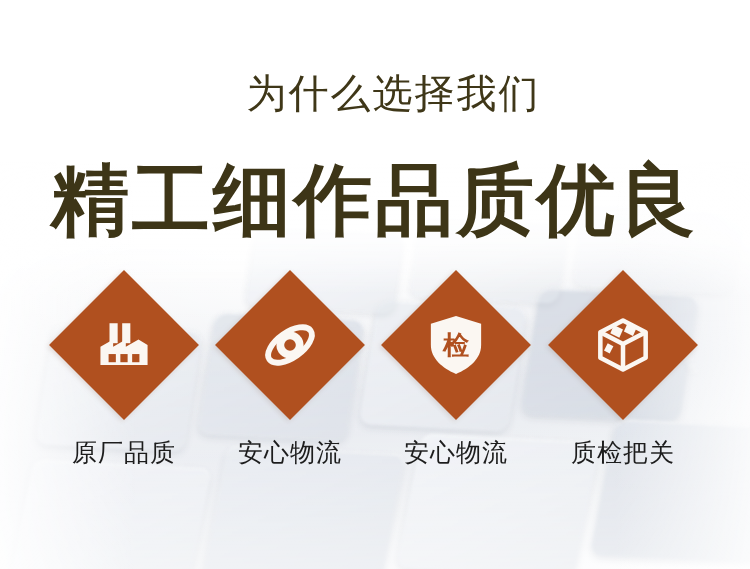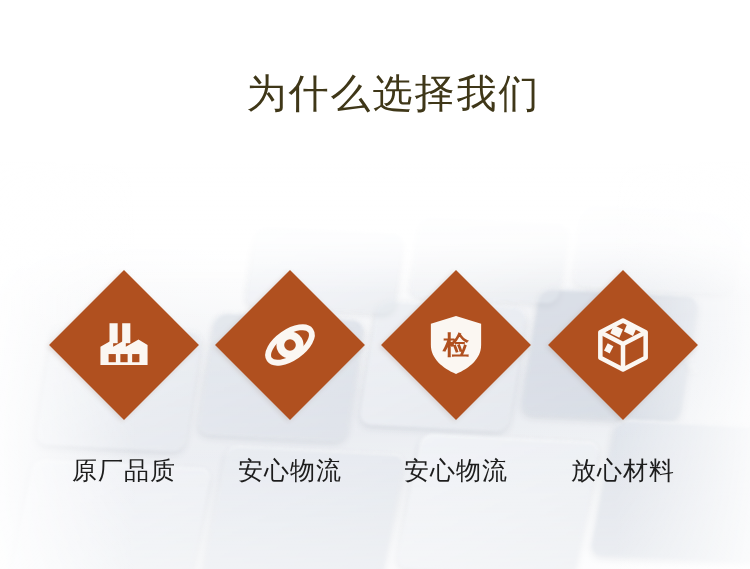--- a/index.html
+++ b/index.html
@@ -159,21 +159,21 @@
     width: 150px;
     height: 150px;
     display: flex;
     align-items: center;
     justify-content: center;
   }
   .diamond-icon svg {
     display: block;
   }
   .feature-label {
-    margin-top: 34px;
+    margin-top: 16px;
     font-size: 25px;
     line-height: 32px;
     letter-spacing: 1px;
     color: #1d1d1d;
     font-family: "Liberation Sans", "DejaVu Sans", sans-serif;
     white-space: nowrap;
   }
 </style>
 </head>
 <body>
@@ -201,20 +201,21 @@
 
       <div class="key-label" style="left:672px; top:52px; transform: rotate(66deg);">enter</div>
     </div>
 
     <div class="bg-wash"></div>
     <div class="bg-vignette"></div>
   </div>
 
   <div class="subtitle">为什么选择我们</div>
 
+  <div class="title">精工细作品质优良</div>
 
   <div class="features">
 
     <div class="feature" style="left:41px;">
       <div class="diamond-wrap">
         <div class="diamond"></div>
         <div class="diamond-icon">
           <svg width="58" height="58" viewBox="0 0 64 64" aria-hidden="true">
             <g fill="#fbf7f2">
               <rect x="16" y="8" width="9" height="22"></rect>
@@ -272,17 +273,17 @@
               <path d="M32 31 L32 59"></path>
             </g>
             <g fill="#fbf7f2">
               <path d="M22 10 L32 15 L28 24 L18 19 Z"></path>
               <path d="M37 8 L47 13 L43 22 L33 17 Z"></path>
               <rect x="13" y="31" width="7" height="9" transform="rotate(27 16 35)"></rect>
             </g>
           </svg>
         </div>
       </div>
-      <div class="feature-label">放心材料</div>
+      <div class="feature-label">质检把关</div>
     </div>
 
   </div>
 </div>
 
 </body></html>

